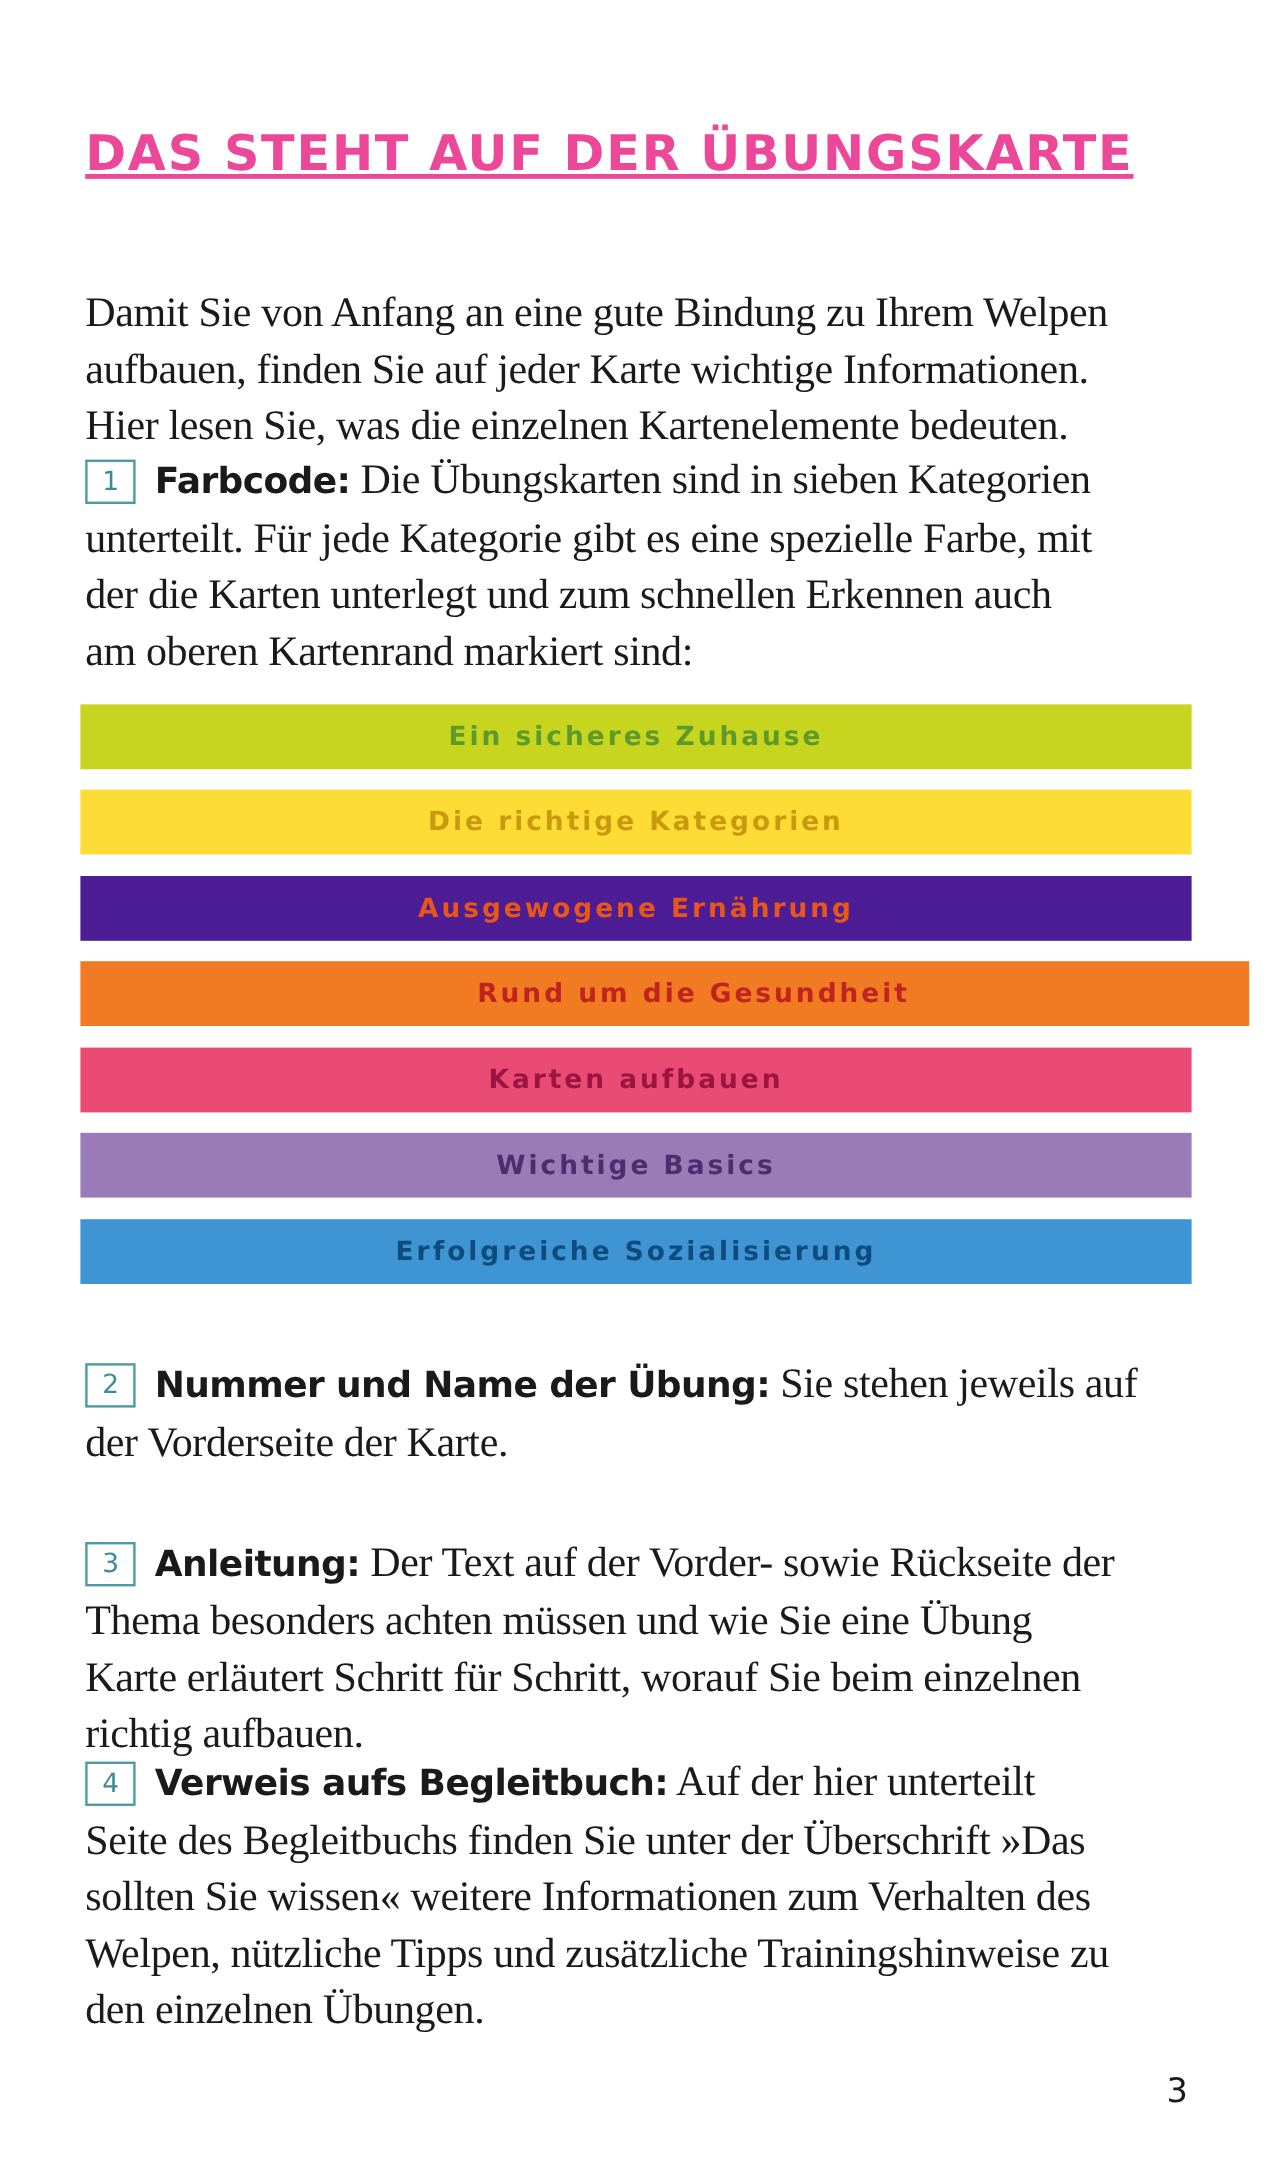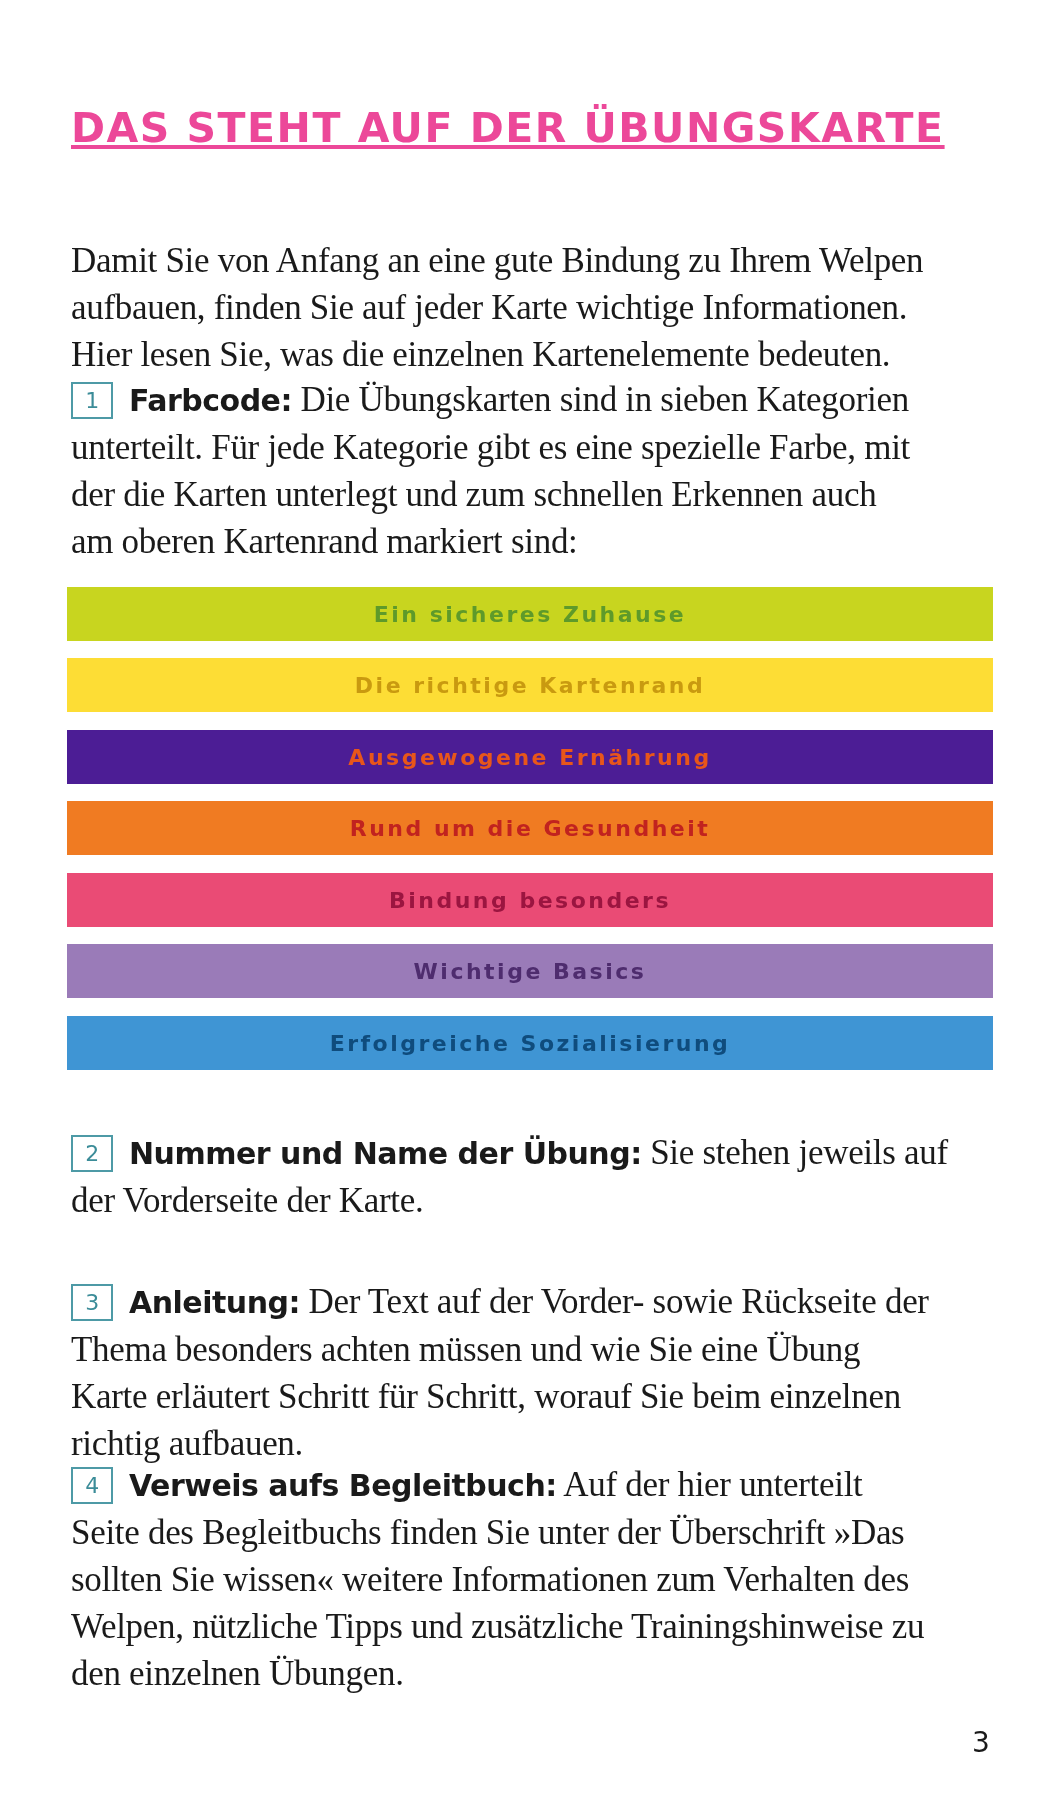--- a/index.html
+++ b/index.html
@@ -58,30 +58,30 @@
     <span class="line">unterteilt. Für jede Kategorie gibt es eine spezielle Farbe, mit</span>
     <span class="line">der die Karten unterlegt und zum schnellen Erkennen auch</span>
     <span class="line">am oberen Kartenrand markiert sind:</span>
   </div>
 
   <div>
     <div class="bar" style="top: 587px; background: rgb(200, 213, 31); color: rgb(94, 154, 42);">
       <span>Ein sicheres Zuhause</span>
     </div>
     <div class="bar" style="top: 658px; background: rgb(253, 221, 53); color: rgb(201, 154, 16);">
-      <span>Die richtige Kartenrand</span>
+      <span>Die richtige Kategorien</span>
     </div>
     <div class="bar" style="top: 730px; background: #4c1d95; color: rgb(232, 86, 26);">
       <span>Ausgewogene Ernährung</span>
     </div>
-    <div class="bar" style="top: 801px; background: rgb(240, 123, 34); color: rgb(193, 35, 31);">
+    <div class="bar" style="top: 801px; background: rgb(240, 123, 34); color: rgb(193, 35, 31); padding-left: 48px;">
       <span>Rund um die Gesundheit</span>
     </div>
     <div class="bar" style="top: 873px; background: rgb(234, 75, 117); color: rgb(155, 21, 64);">
-      <span>Bindung besonders</span>
+      <span>Karten aufbauen</span>
     </div>
     <div class="bar" style="top: 944px; background: rgb(154, 123, 184); color: rgb(78, 44, 110);">
       <span>Wichtige Basics</span>
     </div>
     <div class="bar" style="top: 1016px; background: rgb(63, 149, 212); color: rgb(15, 76, 125);">
       <span>Erfolgreiche Sozialisierung</span>
     </div>
   </div>
 
   <div class="para" style="top:1129px;">

